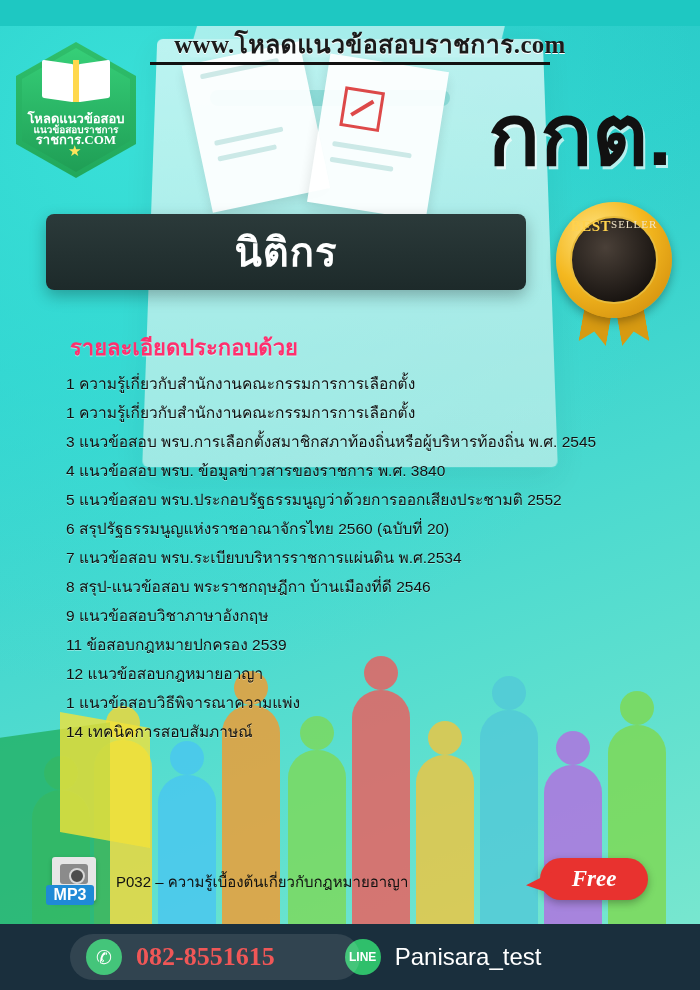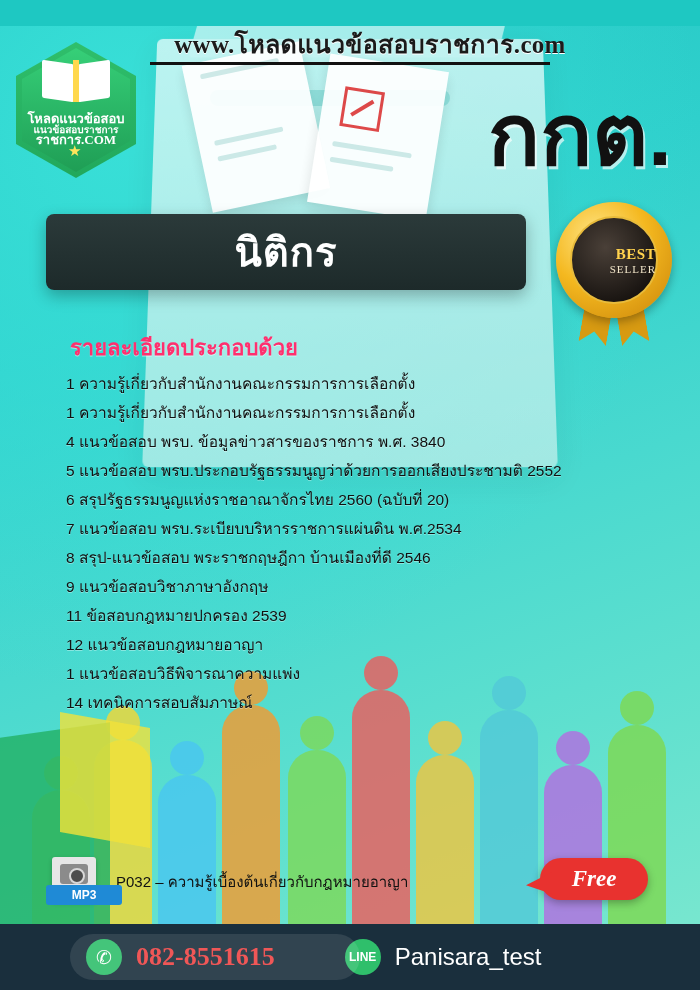--- a/index.html
+++ b/index.html
@@ -147,21 +147,21 @@
     position:absolute;right:28px;top:202px;width:116px;height:116px;z-index:8;
   }
   .badge .ring{
     position:absolute;inset:0;border-radius:50%;
     background:radial-gradient(circle at 35% 30%, #ffe585 0%, #f4b81f 45%, #c98309 100%);
     box-shadow:0 4px 10px rgba(0,0,0,.3);
   }
   .badge .inner{
     position:absolute;inset:14px;border-radius:50%;
     background:radial-gradient(circle at 40% 35%, #4a4038 0%, #15110e 80%);
-    display:flex;flex-direction:column;align-items:flex-end;justify-content:center;
+    display:flex;flex-direction:row;align-items:flex-start;justify-content:center;
     border:2px solid #e8bb3b;
   }
   .badge .inner b{color:#ffd24d;font-size:15px;font-family:"Liberation Serif",serif;letter-spacing:.5px;}
   .badge .inner i{color:#f0e4c8;font-size:11px;font-style:normal;font-family:"Liberation Serif",serif;letter-spacing:1px;}
   .badge .rib{
     position:absolute;width:28px;height:44px;bottom:-26px;background:#d79a12;
   }
   .badge .rib.l{left:26px;clip-path:polygon(0 0,100% 0,100% 100%,50% 72%,0 100%);transform:rotate(10deg);}
   .badge .rib.r{right:26px;clip-path:polygon(0 0,100% 0,100% 100%,50% 72%,0 100%);transform:rotate(-10deg);}
 
@@ -200,22 +200,22 @@
     border-radius:3px;box-shadow:0 2px 4px rgba(0,0,0,.25);
   }
   .mp3-disc .cam{
     position:absolute;left:14px;top:7px;width:28px;height:20px;background:#8b8b8b;border-radius:3px;
   }
   .mp3-disc .cam:after{
     content:"";position:absolute;left:9px;top:4px;width:12px;height:12px;border-radius:50%;
     background:#4d4d4d;border:2px solid #d8d8d8;
   }
   .mp3-tag{
-    position:absolute;left:0;top:28px;width:76px;height:20px;background:#1f8ad6;border-radius:3px;
-    color:#fff;font-size:12px;font-weight:bold;display:flex;align-items:center;justify-content:center;
+    position:absolute;left:0;top:28px;width:48px;height:20px;background:#1f8ad6;border-radius:3px;
+    color:#fff;font-size:16px;font-weight:bold;display:flex;align-items:center;justify-content:center;
     font-family:"Liberation Sans", sans-serif;
   }
   .mp3-text{
     margin-left:14px;font-size:15px;color:#111;font-family:"Liberation Sans", sans-serif;
   }
   .free-badge{
     position:absolute;right:6px;top:0px;width:108px;height:42px;
     background:#e8322f;border-radius:21px;color:#fff;display:flex;align-items:center;justify-content:center;
     font-family:"Liberation Serif", serif;font-size:23px;font-style:italic;font-weight:bold;
     box-shadow:0 3px 8px rgba(0,0,0,.3);
@@ -350,20 +350,21 @@
       <b>BEST</b>
       <i>SELLER</i>
     </div>
   </div>
 
   <div class="details-head">รายละเอียดประกอบด้วย</div>
 
   <div class="list">
     <div class="list-item">1 ความรู้เกี่ยวกับสำนักงานคณะกรรมการการเลือกตั้ง</div>
     <div class="list-item">1 ความรู้เกี่ยวกับสำนักงานคณะกรรมการการเลือกตั้ง</div>
+    <div class="list-item">3 แนวข้อสอบ พรบ.การเลือกตั้งสมาชิกสภาท้องถิ่นหรือผู้บริหารท้องถิ่น พ.ศ. 2545</div>
     <div class="list-item">4 แนวข้อสอบ พรบ. ข้อมูลข่าวสารของราชการ พ.ศ. 3840</div>
     <div class="list-item">5 แนวข้อสอบ พรบ.ประกอบรัฐธรรมนูญว่าด้วยการออกเสียงประชามติ 2552</div>
     <div class="list-item">6 สรุปรัฐธรรมนูญแห่งราชอาณาจักรไทย 2560 (ฉบับที่ 20)</div>
     <div class="list-item">7 แนวข้อสอบ พรบ.ระเบียบบริหารราชการแผ่นดิน พ.ศ.2534</div>
     <div class="list-item">8 สรุป-แนวข้อสอบ พระราชกฤษฎีกา บ้านเมืองที่ดี 2546</div>
     <div class="list-item">9 แนวข้อสอบวิชาภาษาอังกฤษ</div>
     <div class="list-item">11 ข้อสอบกฎหมายปกครอง 2539</div>
     <div class="list-item">12 แนวข้อสอบกฎหมายอาญา</div>
     <div class="list-item">1 แนวข้อสอบวิธีพิจารณาความแพ่ง</div>
     <div class="list-item">14 เทคนิคการสอบสัมภาษณ์</div>

